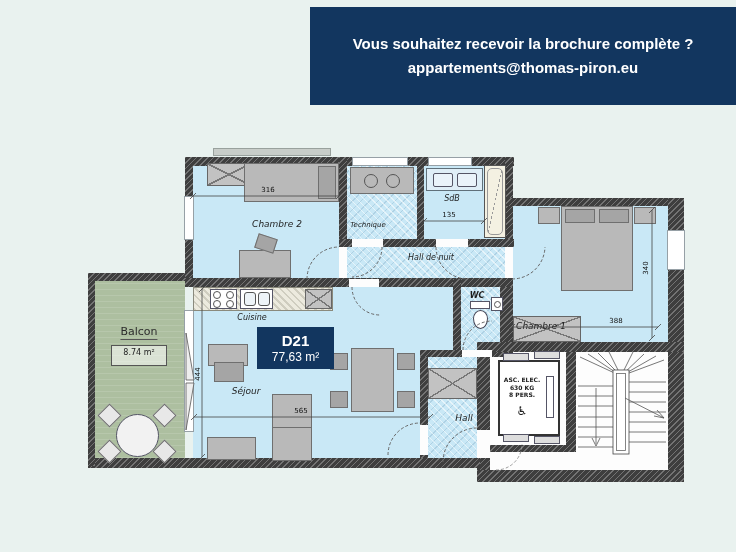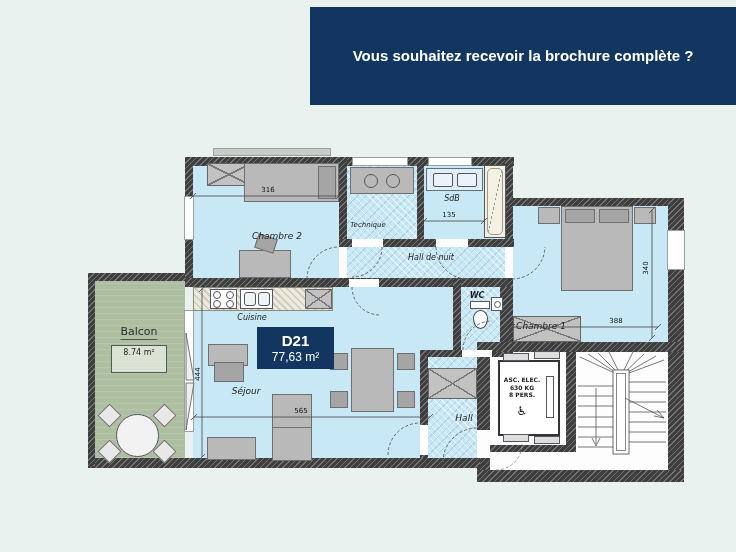--- a/index.html
+++ b/index.html
@@ -190,31 +190,31 @@
   <div class="fixture" style="left:503px;top:434px;width:26px;height:8px;background:#ddd;"></div>
   <div class="fixture" style="left:534px;top:436px;width:26px;height:8px;background:#ddd;"></div>
   <div class="fixture" style="left:546px;top:376px;width:8px;height:42px;"></div>
   <div class="lift-text" style="left:499px;top:376px;width:46px;">
     <div>ASC. ELEC.</div>
     <div>630 KG</div>
     <div>8 PERS.</div>
   </div>
   <div class="wheel" style="left:508px;top:404px;width:28px;">♿</div>
 
-  <div class="rlabel" style="left:277px;top:231px;text-align:center;">Chambre 2</div>
+  <div class="rlabel" style="left:277px;top:219px;text-align:center;">Chambre 2</div>
   <div class="rlabel" style="left:368px;top:221px;font-size:7px;">Technique</div>
   <div class="rlabel" style="left:452px;top:194px;font-size:8px;">SdB</div>
   <div class="rlabel" style="left:431px;top:253px;font-size:8px;">Hall de nuit</div>
   <div class="rlabel" style="left:541px;top:292px;margin-top:29px;">Chambre 1</div>
   <div class="rlabel" style="left:477px;top:291px;font-size:8px;font-weight:bold;">WC</div>
   <div class="rlabel" style="left:252px;top:313px;font-size:8px;">Cuisine</div>
   <div class="rlabel" style="left:246px;top:386px;">Séjour</div>
   <div class="rlabel" style="left:464px;top:413px;">Hall</div>
   <div class="balcon-name" style="left:139px;top:325px;">Balcon</div>
-  <div class="balcon-area" style="left:111px;top:345px;width:56px;height:28px;">8.74 m²</div>
+  <div class="balcon-area" style="left:111px;top:345px;width:56px;height:21px;">8.74 m²</div>
 
   <div class="unitbox" style="left:257px;top:327px;width:77px;height:42px;">
     <div class="unit-code">D21</div>
     <div class="unit-area">77,63 m²</div>
   </div>
 
   <div class="dim" style="left:268px;top:186px;">316</div>
   <div class="dim" style="left:449px;top:211px;">135</div>
   <div class="dim vert" style="left:646px;top:268px;">340</div>
   <div class="dim" style="left:616px;top:317px;">388</div>
@@ -288,15 +288,16 @@
       <rect x="616.5" y="373.5" width="9" height="77" stroke="#666"></rect>
       <line x1="596" y1="388" x2="596" y2="444"></line>
       <polyline points="592,438 596,446 600,438" fill="none"></polyline>
       <line x1="625" y1="398" x2="664" y2="418"></line>
       <polyline points="654,416 664,418 657,410" fill="none"></polyline>
     </g>
   </svg>
 
   <div class="banner">
     <div>Vous souhaitez recevoir la brochure complète ?</div>
+    <div>appartements@thomas-piron.eu</div>
   </div>
 
 </div>
 
 </body></html>

